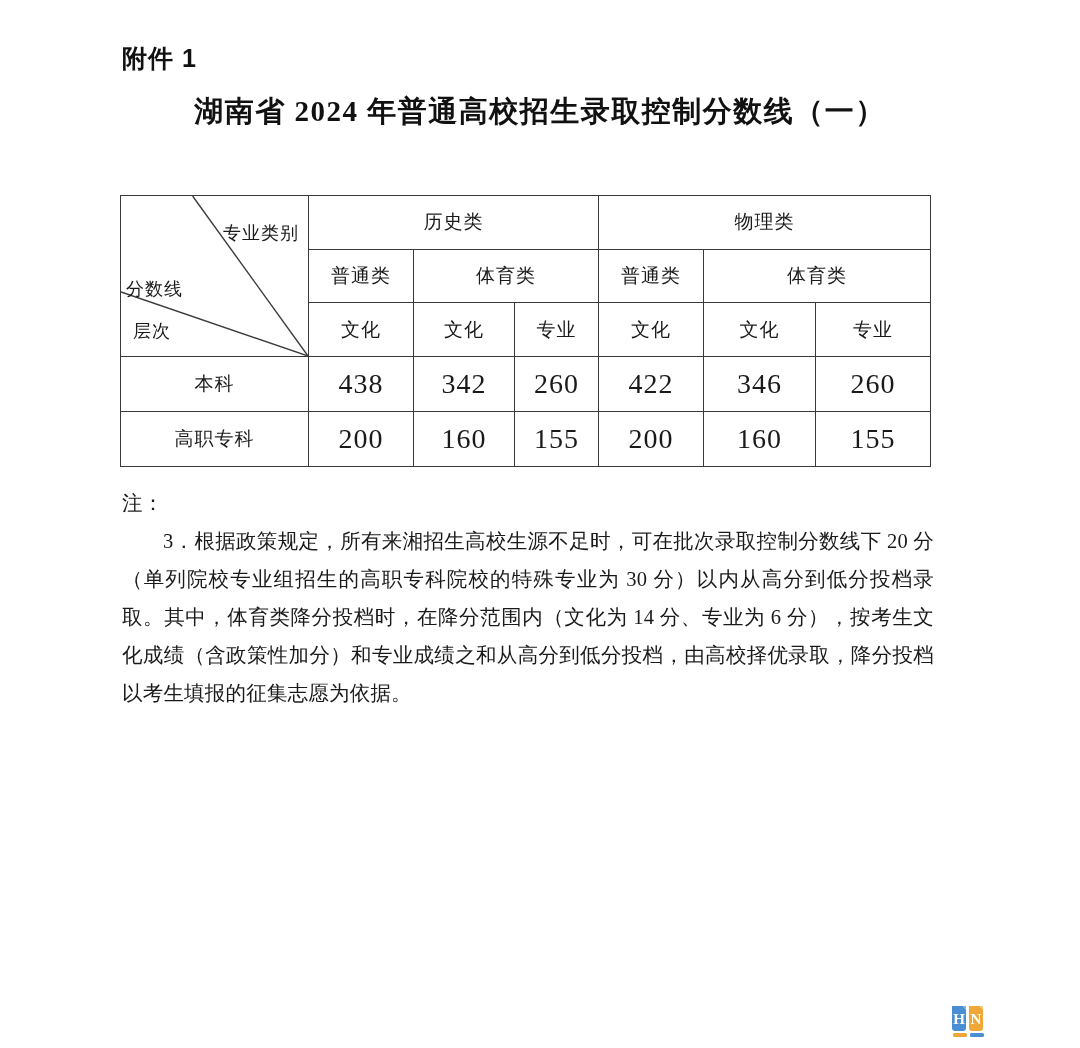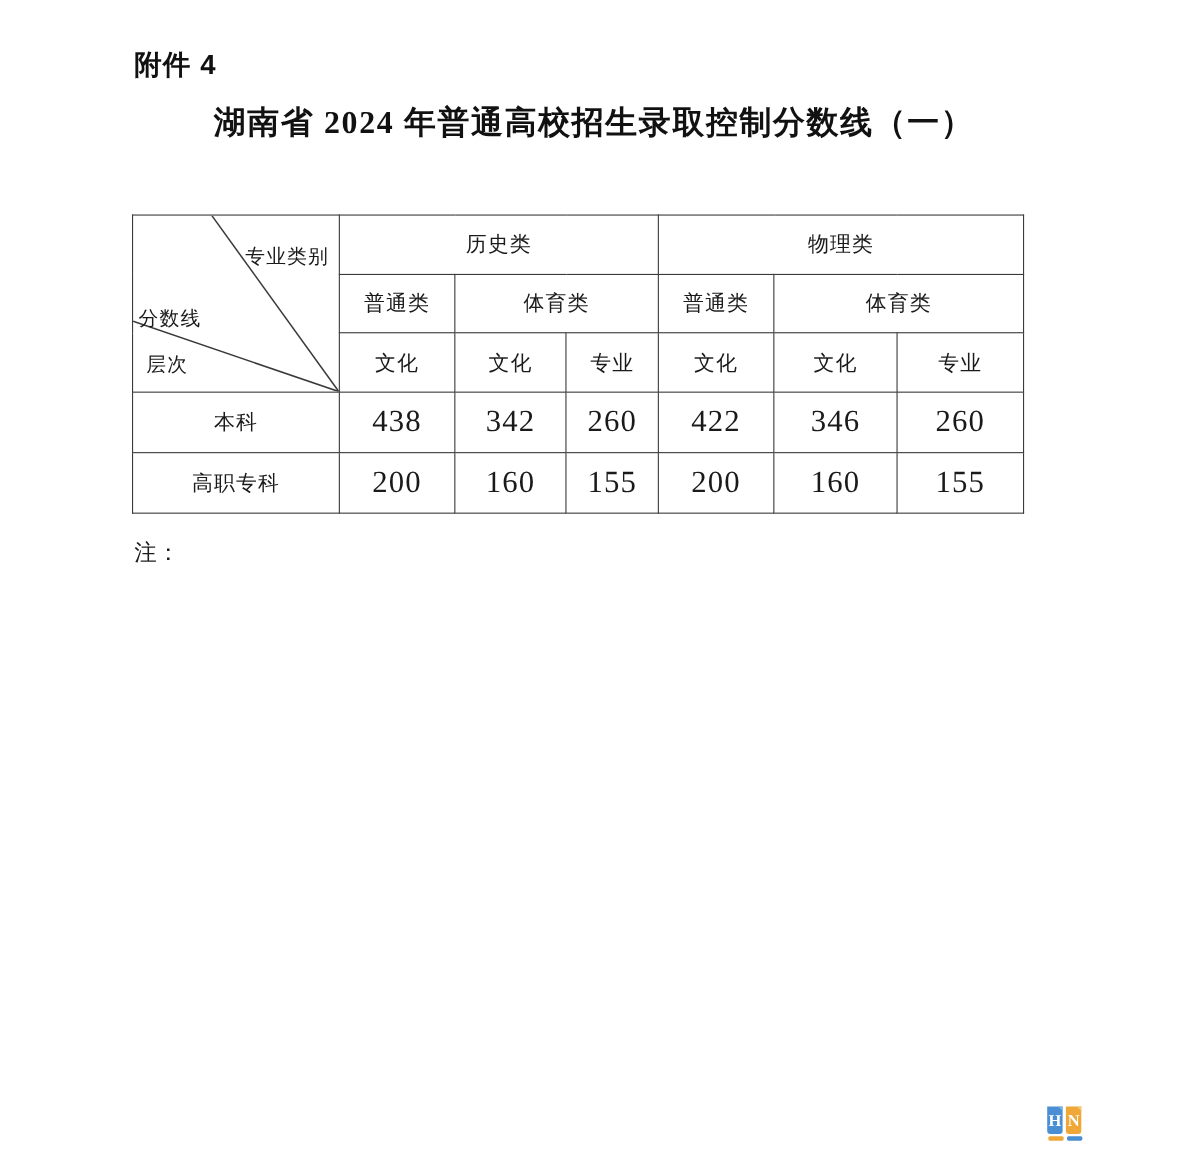--- a/index.html
+++ b/index.html
@@ -125,21 +125,21 @@
     position: absolute;
     left: 948px;
     top: 1002px;
     width: 48px;
     height: 40px;
   }
 </style>
 </head>
 <body>
 
-<div id="attachment-label">附件 4</div>
+<div id="attachment-label">附件 1</div>
 
 <div id="doc-title">湖南省 2024 年普通高校招生录取控制分数线（一）</div>
 
 <table id="score-table">
   <colgroup>
     <col style="width:188px">
     <col style="width:105px">
     <col style="width:101px">
     <col style="width:84px">
     <col style="width:105px">
@@ -195,20 +195,21 @@
       <td class="num-cell">155</td>
       <td class="num-cell">200</td>
       <td class="num-cell">160</td>
       <td class="num-cell">155</td>
     </tr>
   </tbody>
 </table>
 
 <div id="notes">
   <p class="note-head">注：</p>
+  <p class="note-item">3．根据政策规定，所有来湘招生高校生源不足时，可在批次录取控制分数线下 20 分（单列院校专业组招生的高职专科院校的特殊专业为 30 分）以内从高分到低分投档录取。其中，体育类降分投档时，在降分范围内（文化为 14 分、专业为 6 分），按考生文化成绩（含政策性加分）和专业成绩之和从高分到低分投档，由高校择优录取，降分投档以考生填报的征集志愿为依据。</p>
 </div>
 
 <div id="logo">
   <svg viewBox="0 0 48 40" width="48" height="40">
 
     <path d="M4 4 h14 a0 0 0 0 1 0 0 v22 a3 3 0 0 1 -3 3 h-8 a3 3 0 0 1 -3 -3 z" fill="#4a8fd4"></path>
     <path d="M14 4 l4 0 l0 4 z" fill="#7fb4e3"></path>
 
     <path d="M21 4 h14 a0 0 0 0 1 0 0 v22 a3 3 0 0 1 -3 3 h-8 a3 3 0 0 1 -3 -3 z" fill="#efa838"></path>
     <path d="M31 4 l4 0 l0 4 z" fill="#f6c97c"></path>

